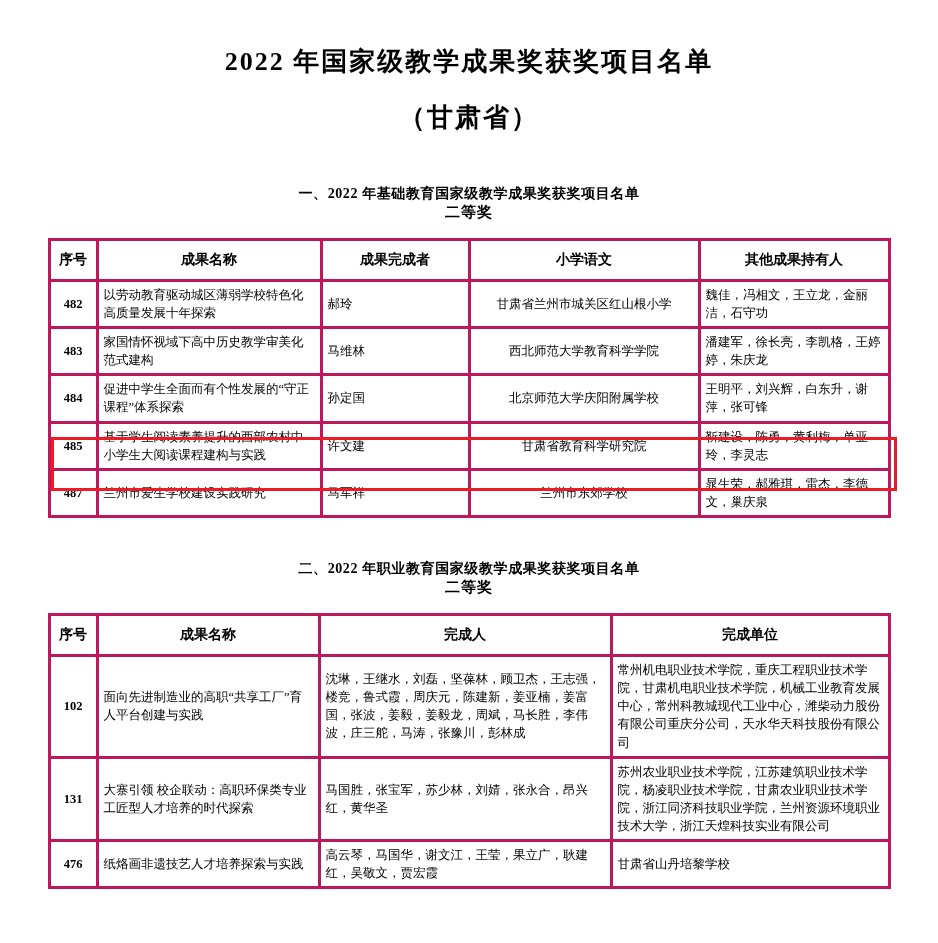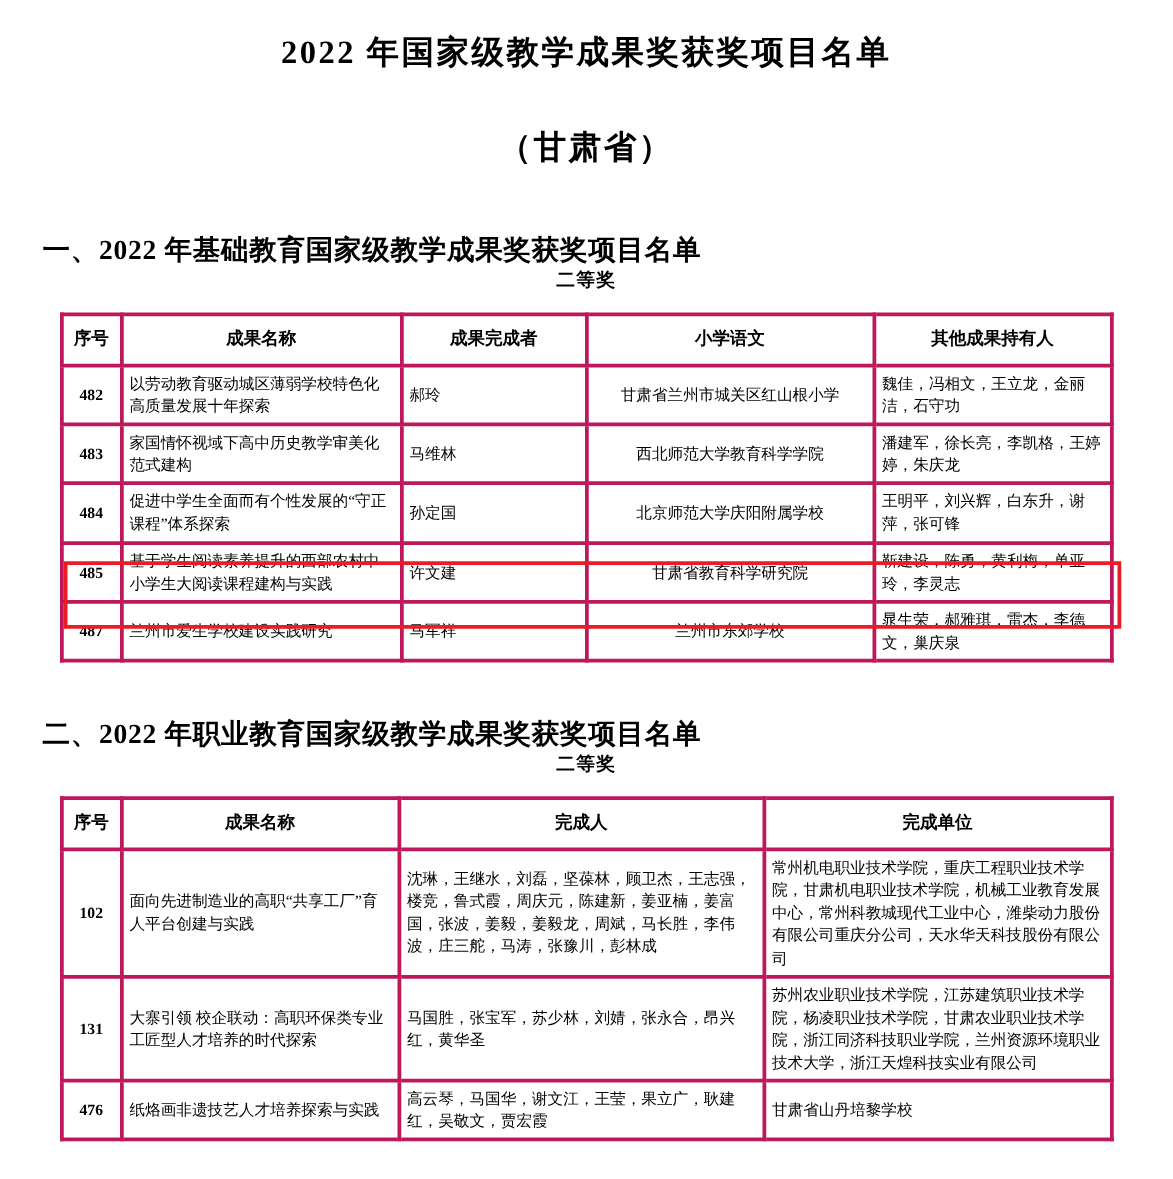--- a/index.html
+++ b/index.html
@@ -19,33 +19,34 @@
     height: 943px;
     position: relative;
     box-sizing: border-box;
     padding: 0 34px;
   }
   .doc-title {
     text-align: center;
     font-size: 26px;
     font-weight: bold;
     letter-spacing: 2px;
-    margin-top: 24px;
+    margin-top: 44px;
     line-height: 1.4;
   }
   .doc-subtitle {
     text-align: center;
     font-size: 26px;
     font-weight: bold;
     letter-spacing: 2px;
-    margin-top: 40px;
+    margin-top: 20px;
     line-height: 1.4;
   }
   .section-heading {
-    font-size: 22px;
+    text-align: center;
+    font-size: 14px;
     font-weight: bold;
     letter-spacing: 0.6px;
     margin-top: 48px;
   }
   .section-heading.second {
     margin-top: 42px;
   }
   .award-level {
     text-align: center;
     font-size: 15px;

